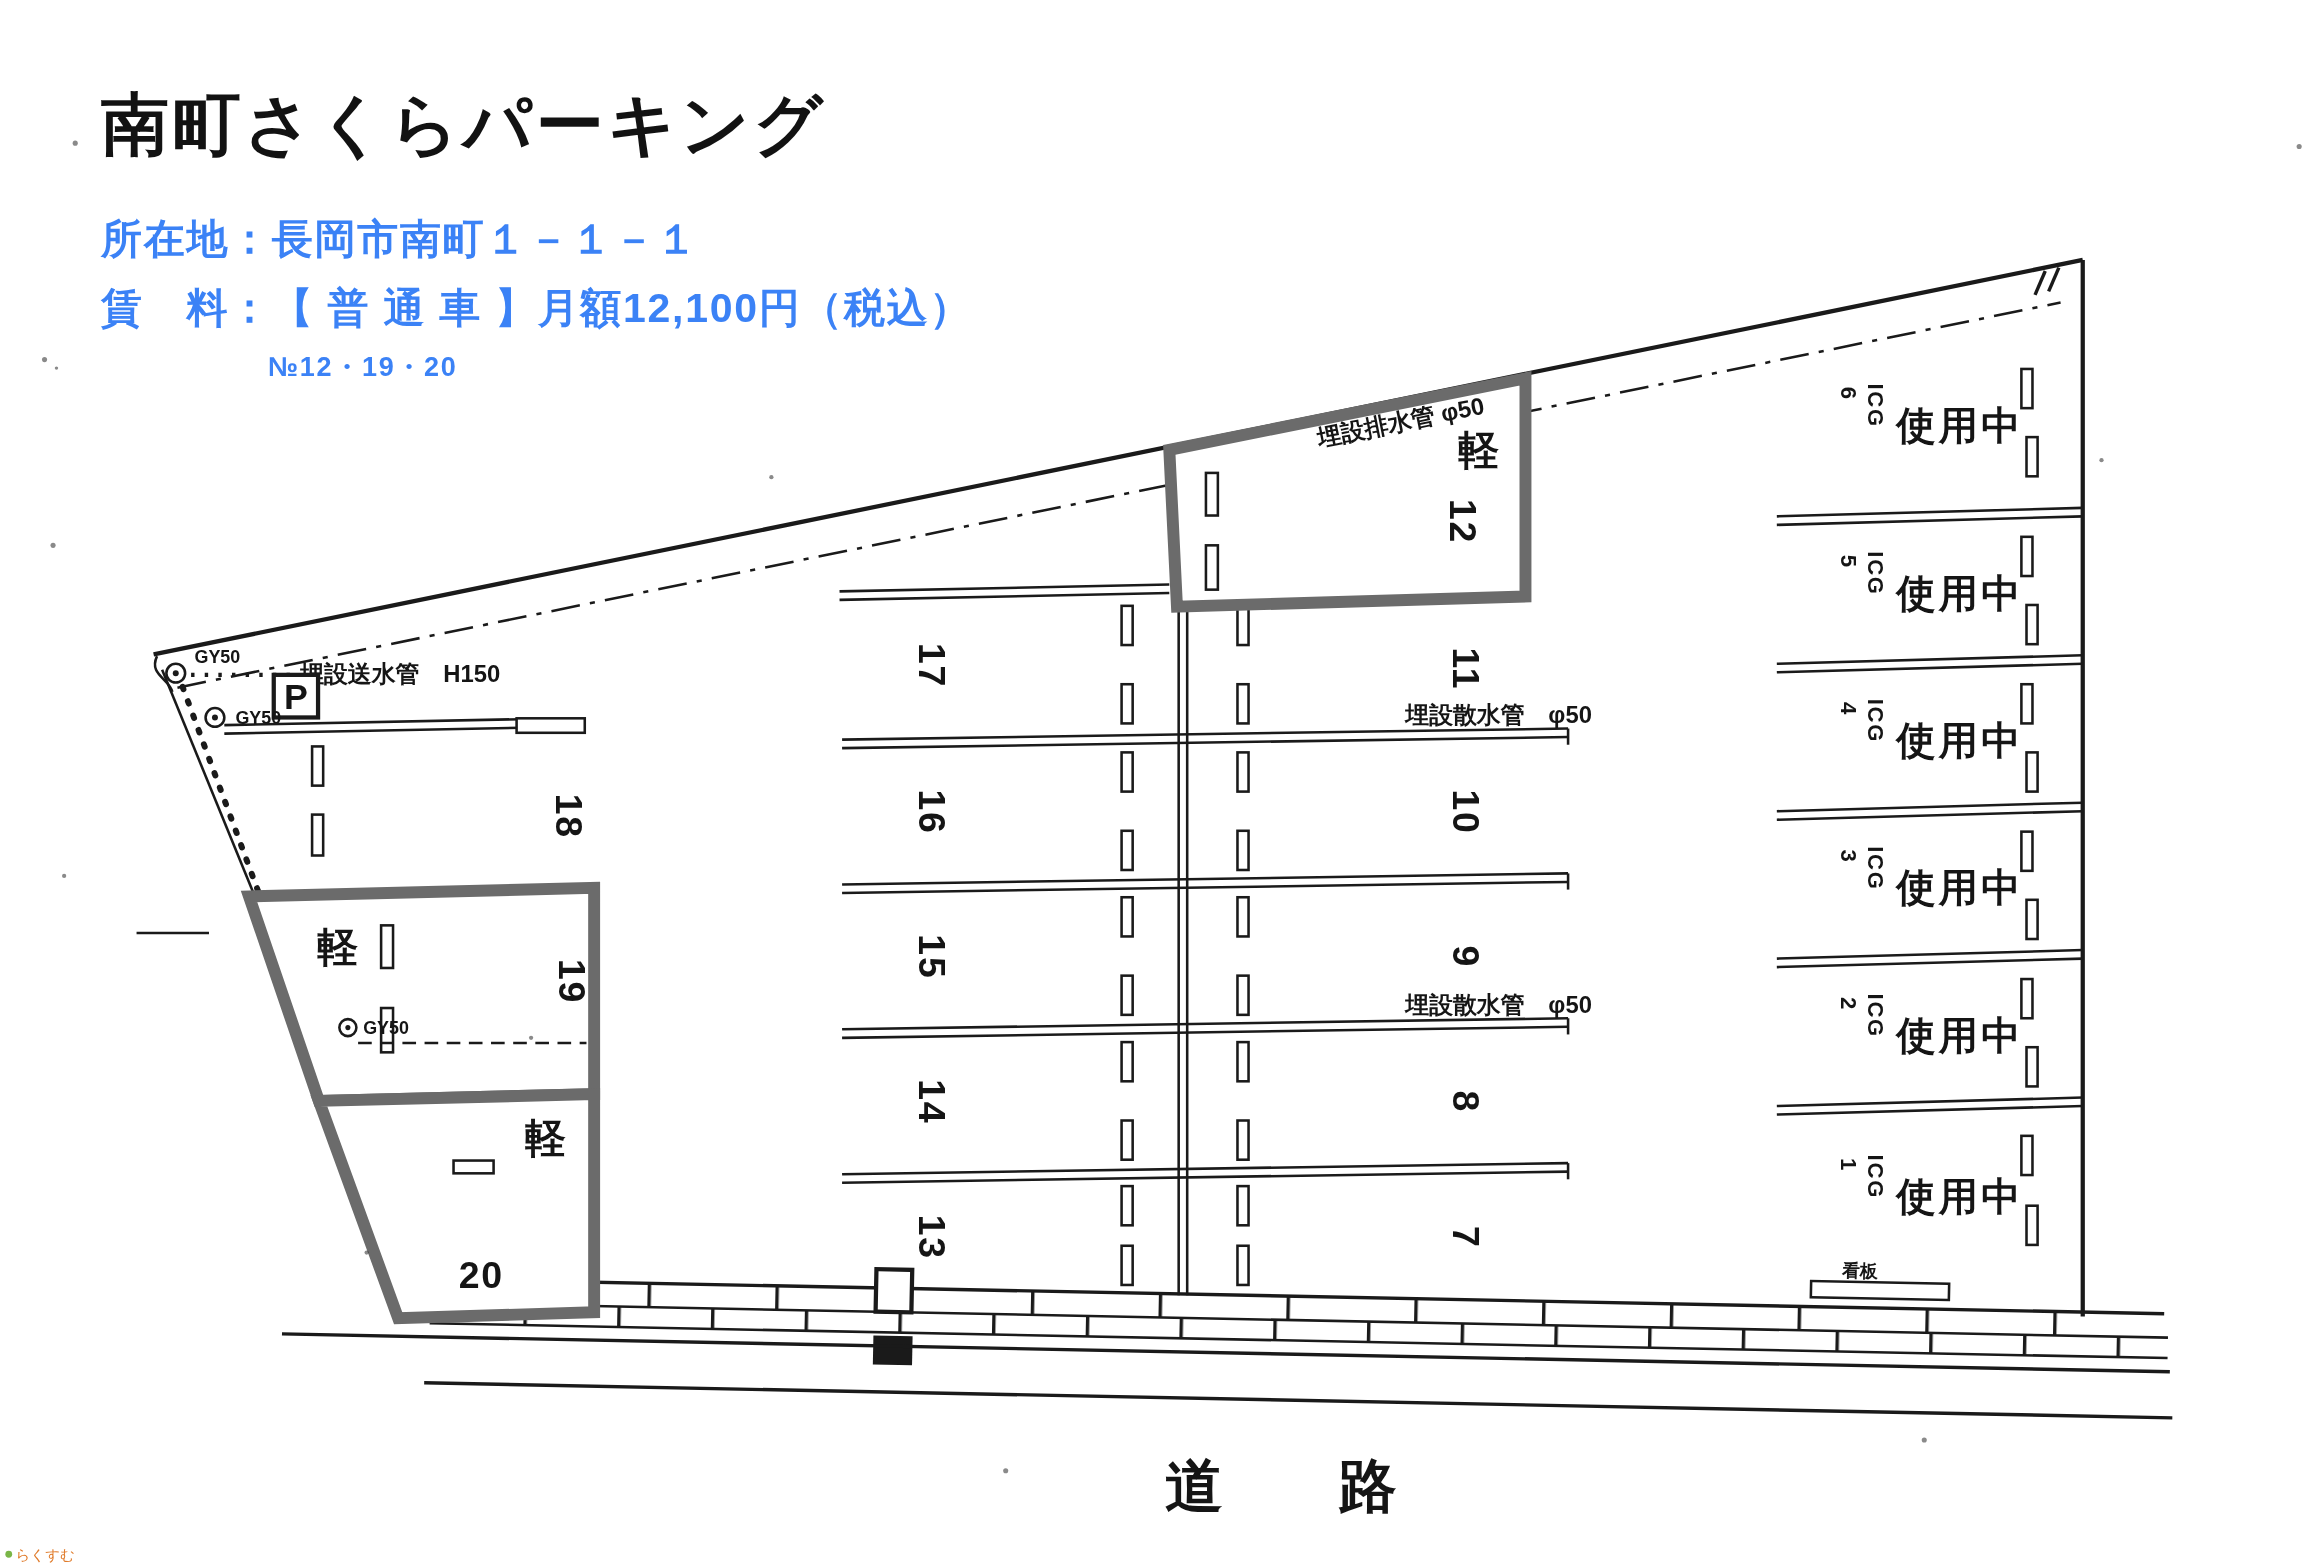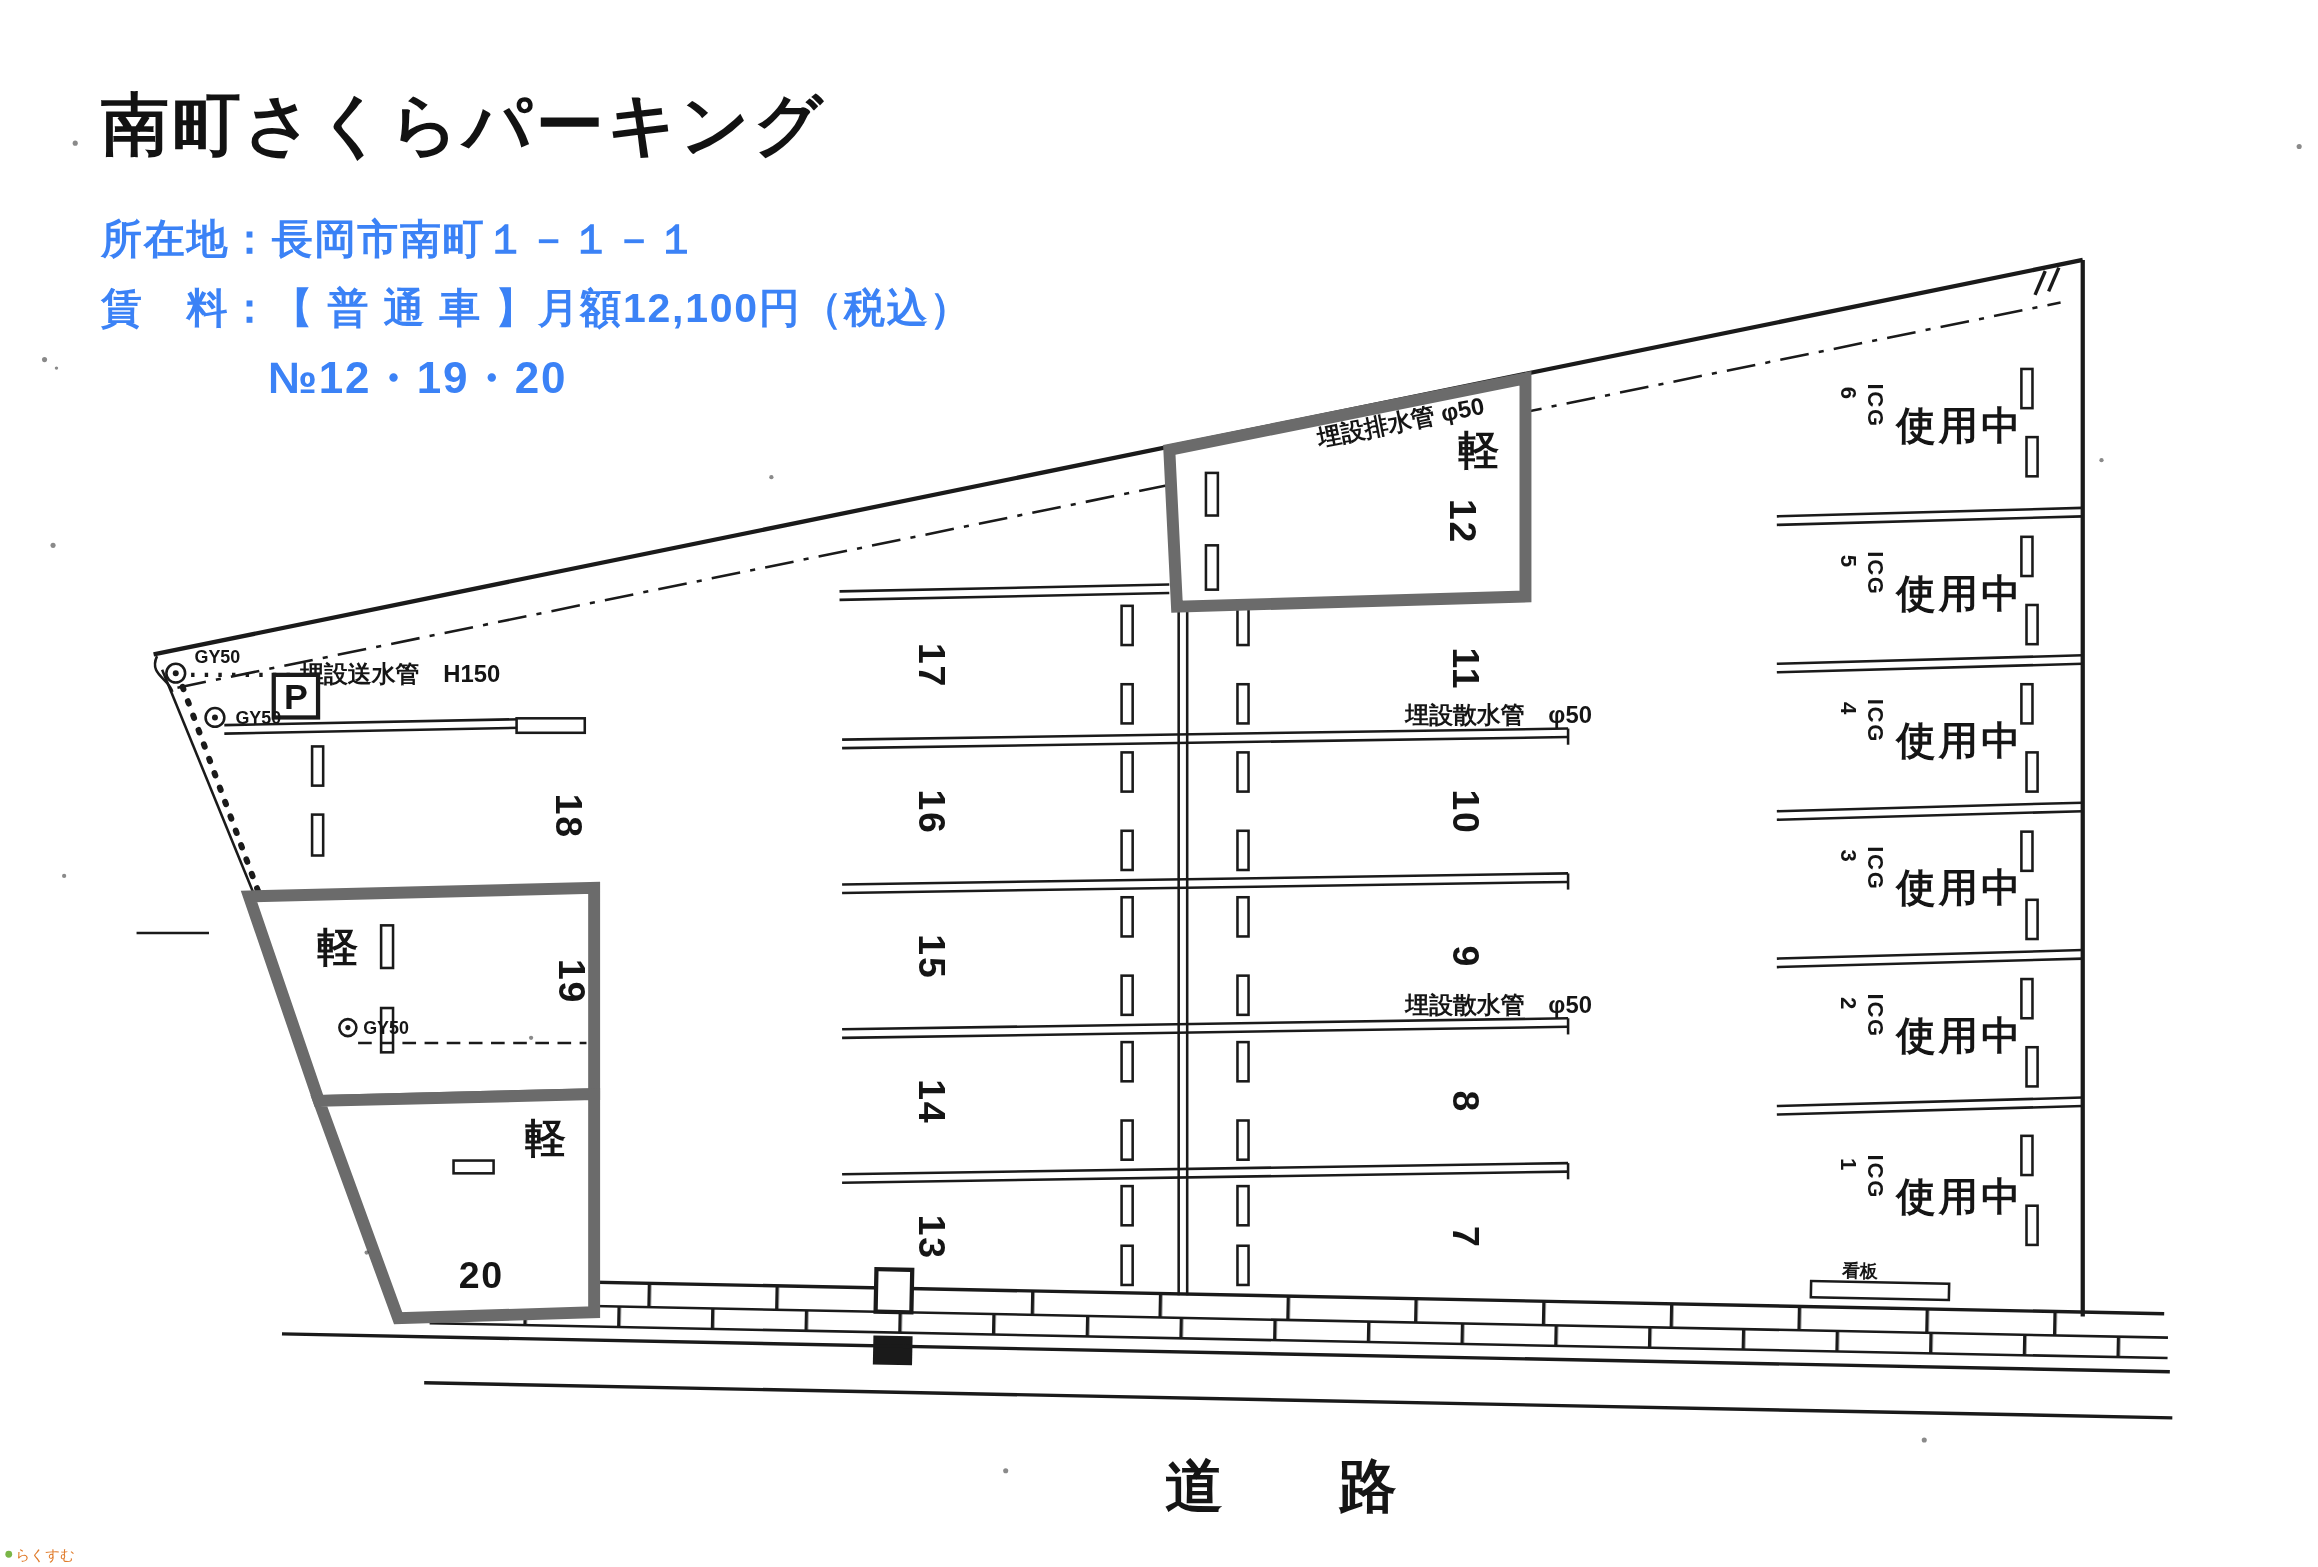--- a/index.html
+++ b/index.html
@@ -4,21 +4,21 @@
 <style>
   html,body{margin:0;padding:0;background:#ffffff;}
   #page{position:relative;width:2319px;height:1567px;background:#fff;overflow:hidden;
         font-family:"Liberation Sans",sans-serif;color:#111;}
   #hdr{position:absolute;left:101px;top:32px;z-index:5;margin-top:48px;}
   #hdr .title{font-size:68px;font-weight:bold;letter-spacing:3.4px;color:#121212;}
   #hdr .line{font-size:41px;font-weight:bold;color:#3b82f6;letter-spacing:1.7px;}
   #hdr .l1{margin-top:41px;}
   #hdr .l2{margin-top:13.6px;}
   #hdr .l3{margin-top:12px;margin-left:101px;}
-  #hdr .l4{margin-top:13.6px;margin-left:167px;font-size:44px;}
+  #hdr .l4{margin-top:13.6px;margin-left:167px;font-size:27px;}
   svg{position:absolute;left:0;top:0;}
   text{font-family:"Liberation Sans",sans-serif;fill:#151515;}
   .num{font-size:44px;font-weight:bold;letter-spacing:2px;}
   .kei{font-size:48px;font-weight:bold;}
   .use{font-size:46px;font-weight:bold;letter-spacing:4px;}
   .icg{font-size:26px;font-weight:bold;letter-spacing:2px;}
   .pipe{font-size:28px;font-weight:bold;}
   .tiny{font-size:21px;font-weight:bold;}
   .road{font-size:68px;font-weight:bold;letter-spacing:34px;}
   .pmark{font-size:42px;font-weight:bold;}

